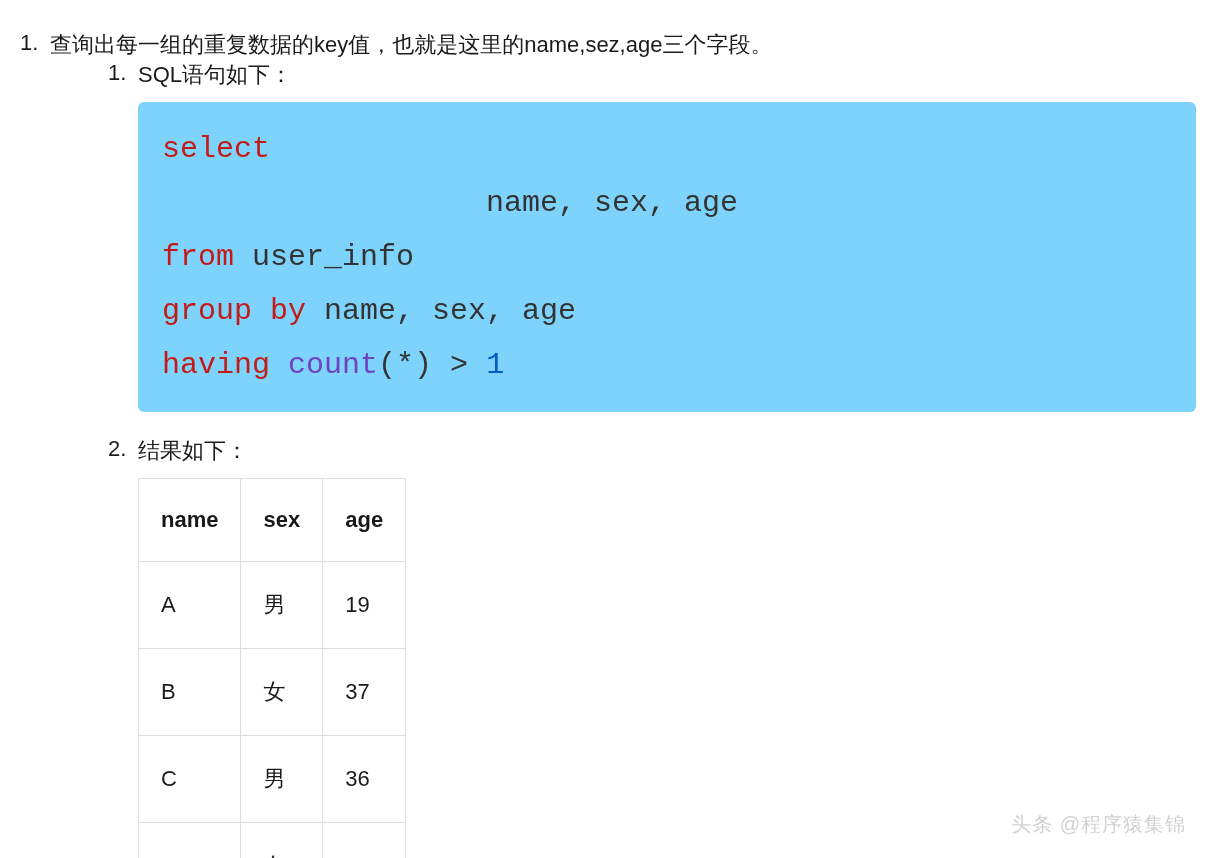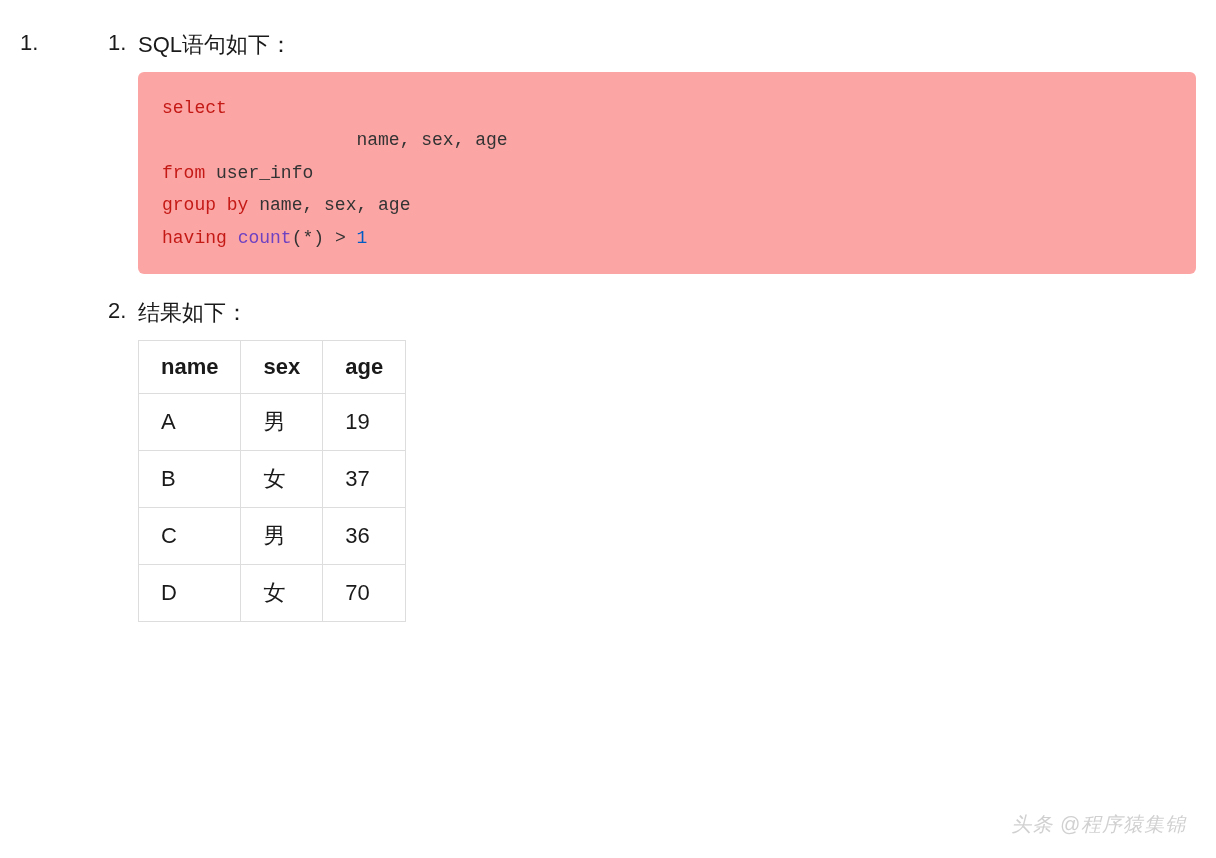--- a/index.html
+++ b/index.html
@@ -45,26 +45,26 @@
       padding-left: 30px;
       margin-bottom: 24px;
     }
     ol.inner-list > li::before {
       content: counter(inner) ". ";
       position: absolute;
       left: 0;
       font-weight: 400;
     }
     .code-block {
-      background: #fca5a5;
+      background: #7dd3fc;
       border-radius: 6px;
       padding: 20px 24px;
       margin-top: 12px;
       font-family: "SF Mono", Monaco, Consolas, "Courier New", monospace;
-      font-size: 18px;
+      font-size: 30px;
       line-height: 1.8;
       white-space: pre;
       overflow-x: auto;
     }
     .kw-select, .kw-from, .kw-group, .kw-by, .kw-having {
       color: #c41a16;
     }
     .kw-count {
       color: #6f42c1;
     }
@@ -78,46 +78,46 @@
       color: #333;
     }
     table.result-table {
       border-collapse: collapse;
       margin-top: 12px;
       font-size: 22px;
     }
     table.result-table th,
     table.result-table td {
       border: 1px solid #ddd;
-      padding: 13px 22px;
+      padding: 28px 22px;
       text-align: left;
       vertical-align: middle;
     }
     table.result-table th {
       font-weight: 700;
       background: #fff;
     }
     table.result-table td {
       background: #fff;
     }
     .watermark {
       position: absolute;
       bottom: 20px;
       right: 30px;
       font-size: 20px;
       color: rgba(120, 120, 120, 0.35);
-      font-style: italic;
       letter-spacing: 1px;
     }
   </style>
 </head>
 <body>
 
 <ol class="outer-list">
   <li>
+    <span>查询出每一组的重复数据的key值，也就是这里的name,sez,age三个字段。</span>
     <ol class="inner-list">
       <li>
         <span>SQL语句如下：</span>
         <div class="code-block"><span class="kw-select">select</span>
 <span class="kw-ident">                  name, sex, age</span>
 <span class="kw-from">from</span><span class="kw-ident"> user_info</span>
 <span class="kw-group">group</span><span class="kw-by"> by</span><span class="kw-ident"> name, sex, age</span>
 <span class="kw-having">having</span><span> </span><span class="kw-count">count</span><span class="kw-ident">(</span><span class="kw-star">*</span><span class="kw-ident">)</span><span class="kw-ident"> &gt; </span><span class="kw-num">1</span></div>
       </li>
       <li>

